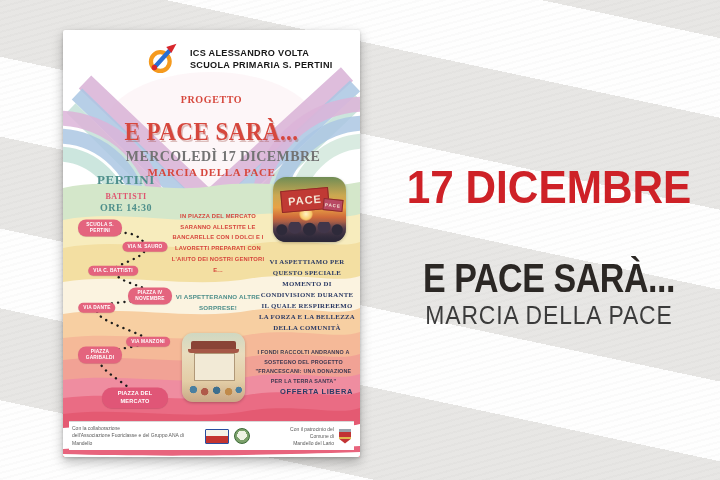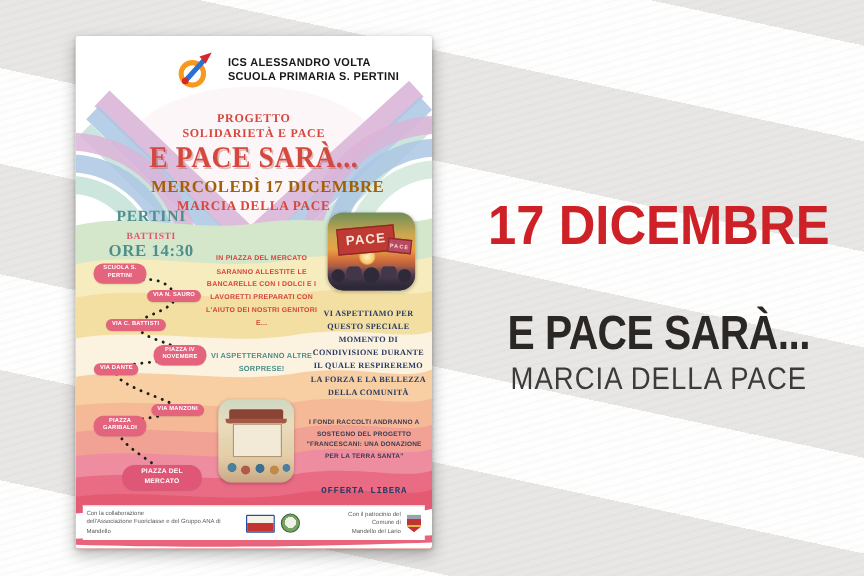--- a/index.html
+++ b/index.html
@@ -30,26 +30,26 @@
   .school-header{top:12px;left:0;width:297px;display:flex;justify-content:center;align-items:center;gap:6px;margin-left:28px;}
   .school-lines{font-weight:bold;color:#171717;font-size:9.5px;line-height:1.3;letter-spacing:.3px;text-align:left;transform:scaleX(.96);}
   .project-line{left:0;width:297px;color:#d6473d;font-family:"Liberation Serif",serif;font-weight:bold;letter-spacing:.6px;}
   .proj1{top:64px;font-size:10px;}
   .proj2{top:76px;font-size:10px;}
   .poster-title{
     top:88px;left:0;width:297px;color:#d6473d;font-family:"Liberation Serif",serif;
     font-weight:bold;font-size:25px;letter-spacing:.5px;transform:scaleX(.92);
     text-shadow:1.5px 1.5px 0 rgba(150,60,50,0.30);
   }
-  .poster-date{top:119px;left:0;width:320px;color:#a16207;font-family:"Liberation Serif",serif;font-weight:bold;font-size:14px;letter-spacing:.4px;}
+  .poster-date{top:119px;left:0;width:320px;color:#737373;font-family:"Liberation Serif",serif;font-weight:bold;font-size:14px;letter-spacing:.4px;}
   .poster-sub{top:136px;left:0;width:297px;color:#d6473d;font-family:"Liberation Serif",serif;font-weight:bold;font-size:11px;letter-spacing:.6px;}
 
   .percorso-h{top:142px;left:8px;width:110px;color:#4e8f8b;font-family:"Liberation Serif",serif;font-weight:bold;font-size:13px;letter-spacing:.6px;}
   .partenza{top:162px;left:8px;width:110px;color:#df5570;font-family:"Liberation Serif",serif;font-weight:bold;font-size:8px;letter-spacing:.5px;}
-  .ore{top:172px;left:8px;width:110px;color:#4e8f8b;font-family:"Liberation Serif",serif;font-weight:bold;font-size:14px;letter-spacing:.5px;}
+  .ore{top:172px;left:8px;width:110px;color:#4e8f8b;font-family:"Liberation Serif",serif;font-weight:bold;font-size:10px;letter-spacing:.5px;}
 
   .mercatino-h{top:143px;left:102px;width:106px;color:#4e8f8b;font-family:"Liberation Serif",serif;font-weight:bold;font-size:12.5px;line-height:1.2;letter-spacing:.4px;}
   .mercatino-body{top:181px;left:106px;width:98px;color:#d6453c;font-weight:bold;font-size:5.8px;line-height:1.85;letter-spacing:.2px;}
   .surprise{top:262px;left:106px;width:98px;color:#4e8f8b;font-weight:bold;font-size:6.2px;line-height:1.7;letter-spacing:.2px;}
 
   .pill{
     position:absolute;transform:translate(-50%,-50%);
     background:#e4647e;color:#fff;font-weight:bold;font-size:4.8px;line-height:1.35;
     padding:2px 5px;border-radius:8px;text-align:center;text-transform:uppercase;
     letter-spacing:.2px;box-shadow:0 .5px 1px rgba(0,0,0,.15);white-space:nowrap;
@@ -89,21 +89,21 @@
   .market-roof::after{content:"";position:absolute;left:-3px;top:8px;width:51px;height:4px;background:#a65847;border-radius:0 0 3px 3px;}
   .market-stall{position:absolute;left:12px;top:20px;width:39px;height:26px;background:#f2ead6;border:1px solid #b09878;}
   .market-kids{position:absolute;left:0;bottom:4px;width:100%;height:14px;
     background:radial-gradient(circle at 18% 40%,#4a7fa0 3.5px,transparent 4px),
                radial-gradient(circle at 36% 55%,#b05a4a 3.5px,transparent 4px),
                radial-gradient(circle at 55% 45%,#3e6f8e 3.5px,transparent 4px),
                radial-gradient(circle at 74% 55%,#c08a4a 3.5px,transparent 4px),
                radial-gradient(circle at 90% 42%,#4a7fa0 3px,transparent 3.5px);}
 
   .funds{top:318px;left:191px;width:99px;color:#3e3850;font-weight:bold;font-size:5.4px;line-height:1.8;letter-spacing:.2px;}
-  .offerta{top:376px;left:191px;width:99px;color:#2b3a64;font-family:Liberation Mono, monospace;font-weight:bold;font-size:7.5px;letter-spacing:.6px;}
+  .offerta{top:357px;left:191px;width:99px;color:#2b3a64;font-family:Liberation Sans, sans-serif;font-weight:bold;font-size:7.5px;letter-spacing:.6px;text-align:right;}
 
   .poster-footer{
     position:absolute;left:6px;right:6px;top:391px;height:28px;background:#fff;
     border-top:1px solid #d8d8d8;display:flex;align-items:center;gap:5px;padding:0 3px;
   }
   .pf-left{font-size:5px;color:#5a5a5a;line-height:1.5;text-align:left;width:128px;}
   .pf-right{font-size:5px;color:#5a5a5a;line-height:1.4;text-align:right;margin-left:auto;width:62px;}
   .logo-fuoriclasse{width:22px;height:13px;border:1px solid #2a4fa0;background:linear-gradient(180deg,#f5f2e8 0 45%,#c43430 45% 100%);border-radius:1px;flex:0 0 auto;}
   .logo-ana{width:14px;height:14px;border-radius:50%;border:1.5px solid #3c6b38;background:radial-gradient(circle at 50% 45%,#eef2e4 0 45%,#7ba06a 45% 100%);flex:0 0 auto;}
   .crest{width:12px;height:15px;flex:0 0 auto;background:linear-gradient(180deg,#9aa3ad 0 22%,#c23334 22% 55%,#e0b84e 55% 70%,#c23334 70% 100%);clip-path:polygon(0 0,100% 0,100% 68%,50% 100%,0 68%);}
@@ -166,21 +166,20 @@
         <polygon points="25,6 37,2 31,13" fill="#d8262b"></polygon>
         <circle cx="11" cy="30" r="3.2" fill="#d8262b"></circle>
       </svg>
       <div class="school-lines">
         <div>ICS ALESSANDRO VOLTA</div>
         <div>SCUOLA PRIMARIA S. PERTINI</div>
       </div>
     </div>
 
     <div class="pp project-line proj1">PROGETTO</div>
-    <div class="pp project-line proj2">SOLIDARIETÀ E PACE</div>
     <div class="pp poster-title">E PACE SARÀ...</div>
     <div class="pp poster-date">MERCOLEDÌ 17 DICEMBRE</div>
     <div class="pp poster-sub">MARCIA DELLA PACE</div>
 
     <div class="pp percorso-h">PERTINI</div>
     <div class="pp partenza">BATTISTI</div>
     <div class="pp ore">ORE 14:30</div>
 
     <div class="pill two" style="left:37px;top:198px;">SCUOLA S. PERTINI</div>
     <div class="pill" style="left:82px;top:217px;">VIA N. SAURO</div>

